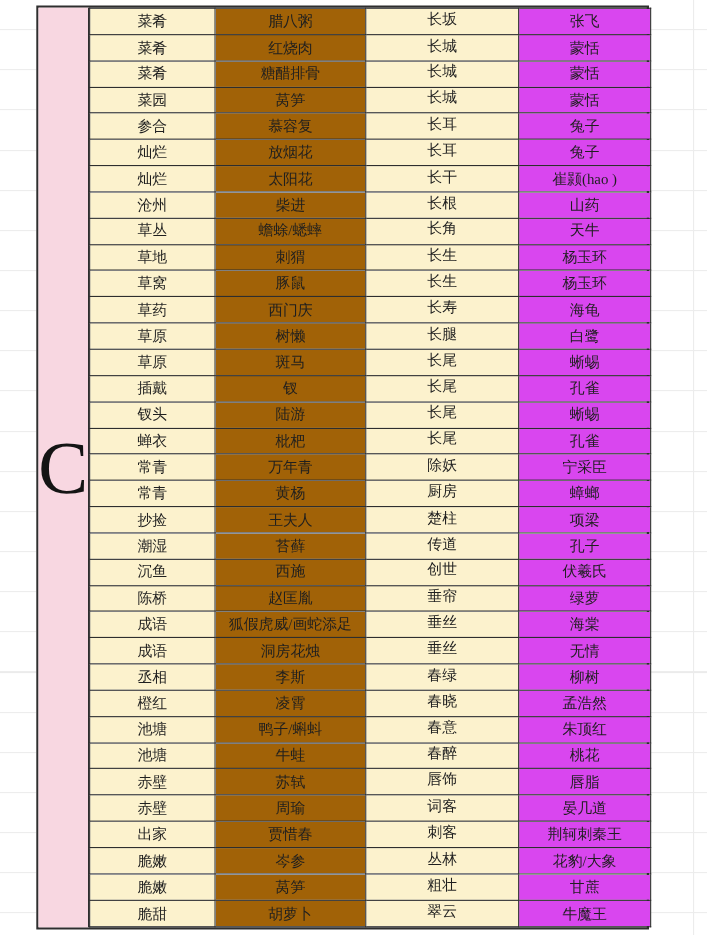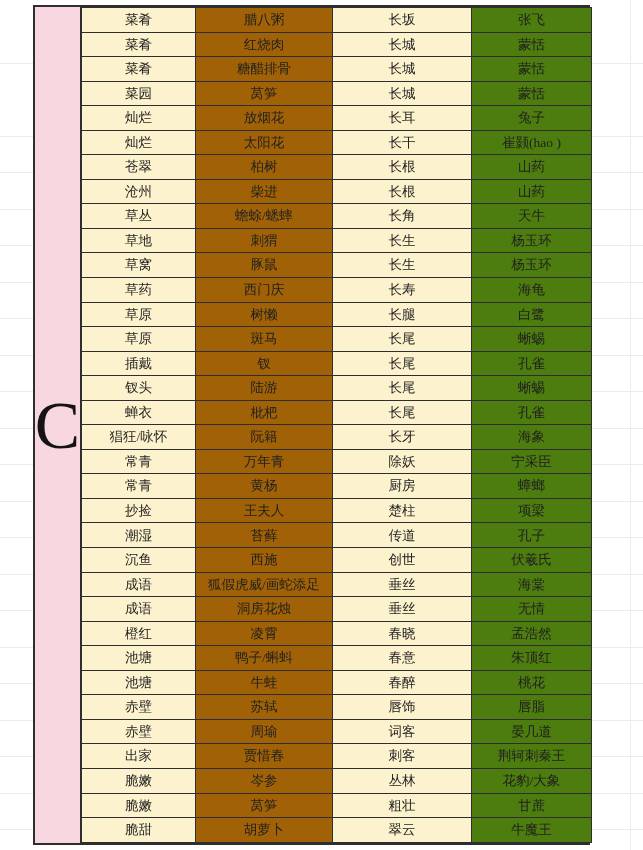--- a/index.html
+++ b/index.html
@@ -37,22 +37,22 @@
   table.answers td{
     border:1.5px solid #2e2e2e;
     padding:0;margin:0;
     text-align:center;vertical-align:middle;
     font-size:13.5px;color:#1f1f1f;
     white-space:nowrap;overflow:hidden;
     line-height:1;
   }
   td.c0{width:113px;background:#fcf2cd;}
   td.c1{width:136px;background:#a16207;}
-  td.c2{width:138px;background:#fcf2cd;}
-  td.c3{width:119px;background:#4d7c0f;}
+  td.c2{width:138px;background:#fcf2cd;font-family:Liberation Mono, monospace;}
+  td.c3{width:119px;background:#d946ef;}
 </style>
 </head>
 <body>
 
 <div class="grid-vline"></div>
 
 <div class="sheet-table">
   <div class="index-col">
     <span class="index-letter">C</span>
   </div>
@@ -76,38 +76,38 @@
           <td class="c2">长城</td>
           <td class="c3">蒙恬</td>
         </tr>
         <tr>
           <td class="c0">菜园</td>
           <td class="c1">莴笋</td>
           <td class="c2">长城</td>
           <td class="c3">蒙恬</td>
         </tr>
         <tr>
+          <td class="c0">参合</td>
+          <td class="c1">慕容复</td>
+          <td class="c2">长耳</td>
+          <td class="c3">兔子</td>
+        </tr>
+        <tr>
           <td class="c0">灿烂</td>
           <td class="c1">放烟花</td>
           <td class="c2">长耳</td>
           <td class="c3">兔子</td>
         </tr>
         <tr>
           <td class="c0">灿烂</td>
           <td class="c1">太阳花</td>
           <td class="c2">长干</td>
           <td class="c3">崔颢(hao )</td>
         </tr>
         <tr>
-          <td class="c0">苍翠</td>
-          <td class="c1">柏树</td>
-          <td class="c2">长根</td>
-          <td class="c3">山药</td>
-        </tr>
-        <tr>
           <td class="c0">沧州</td>
           <td class="c1">柴进</td>
           <td class="c2">长根</td>
           <td class="c3">山药</td>
         </tr>
         <tr>
           <td class="c0">草丛</td>
           <td class="c1">蟾蜍/蟋蟀</td>
           <td class="c2">长角</td>
           <td class="c3">天牛</td>
@@ -154,26 +154,20 @@
           <td class="c2">长尾</td>
           <td class="c3">蜥蜴</td>
         </tr>
         <tr>
           <td class="c0">蝉衣</td>
           <td class="c1">枇杷</td>
           <td class="c2">长尾</td>
           <td class="c3">孔雀</td>
         </tr>
         <tr>
-          <td class="c0">猖狂/咏怀</td>
-          <td class="c1">阮籍</td>
-          <td class="c2">长牙</td>
-          <td class="c3">海象</td>
-        </tr>
-        <tr>
           <td class="c0">常青</td>
           <td class="c1">万年青</td>
           <td class="c2">除妖</td>
           <td class="c3">宁采臣</td>
         </tr>
         <tr>
           <td class="c0">常青</td>
           <td class="c1">黄杨</td>
           <td class="c2">厨房</td>
           <td class="c3">蟑螂</td>
@@ -190,30 +184,42 @@
           <td class="c2">传道</td>
           <td class="c3">孔子</td>
         </tr>
         <tr>
           <td class="c0">沉鱼</td>
           <td class="c1">西施</td>
           <td class="c2">创世</td>
           <td class="c3">伏羲氏</td>
         </tr>
         <tr>
+          <td class="c0">陈桥</td>
+          <td class="c1">赵匡胤</td>
+          <td class="c2">垂帘</td>
+          <td class="c3">绿萝</td>
+        </tr>
+        <tr>
           <td class="c0">成语</td>
           <td class="c1">狐假虎威/画蛇添足</td>
           <td class="c2">垂丝</td>
           <td class="c3">海棠</td>
         </tr>
         <tr>
           <td class="c0">成语</td>
           <td class="c1">洞房花烛</td>
           <td class="c2">垂丝</td>
           <td class="c3">无情</td>
+        </tr>
+        <tr>
+          <td class="c0">丞相</td>
+          <td class="c1">李斯</td>
+          <td class="c2">春绿</td>
+          <td class="c3">柳树</td>
         </tr>
         <tr>
           <td class="c0">橙红</td>
           <td class="c1">凌霄</td>
           <td class="c2">春晓</td>
           <td class="c3">孟浩然</td>
         </tr>
         <tr>
           <td class="c0">池塘</td>
           <td class="c1">鸭子/蝌蚪</td>

